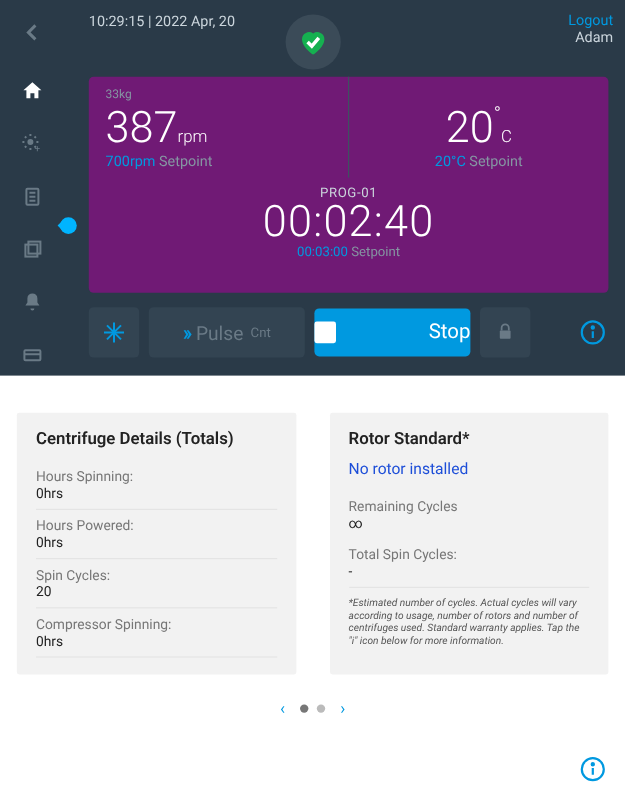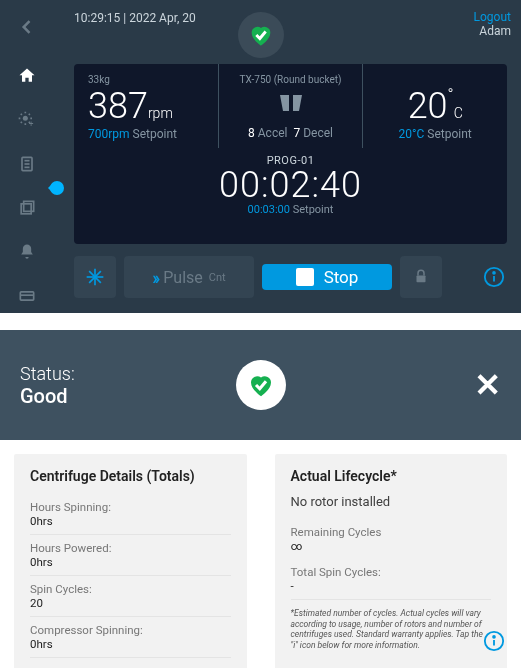--- a/index.html
+++ b/index.html
@@ -13,21 +13,21 @@
   .nav-icon svg { width: 20px; height: 20px; }
   .nav-back { height: 54px; }
 
   .header-row { position: absolute; left: 74px; top: 10px; right: 10px; height: 48px; display:flex; justify-content: space-between; }
   .device-info { font-size: 12px; color: #cbd5dc; line-height: 1.4; }
   .header-right { text-align: right; font-size: 12px; }
   .logout-link { color: #0099e0; }
   .user-name { color: #cbd5dc; }
   .heart-badge { position: absolute; left: 50%; top: 12px; transform: translateX(-50%); width: 46px; height: 46px; border-radius: 50%; background: #3b4b58; display:flex; align-items:center; justify-content:center; }
 
-  .stats-card { position: absolute; left: 74px; right: 14px; top: 64px; height: 180px; background: #0f172a; border-radius: 4px; }
+  .stats-card { position: absolute; left: 74px; right: 14px; top: 64px; height: 180px; background: #701a75; border-radius: 4px; }
   .stats-top { display:flex; height: 84px; }
   .stat-col { flex:1; padding: 10px 14px 8px; border-right: 1px solid #3e5160; display:flex; flex-direction:column; justify-content:space-between; }
   .stat-col:last-child { border-right: none; }
   .stat-small { font-size: 10px; color: #8595a2; }
   .stat-big { color: #fff; font-weight: 300; }
   .stat-big .num { font-size: 36px; }
   .stat-big .unit { font-size: 14px; }
   .stat-big .deg { font-size: 16px; vertical-align: top; }
   .stat-setline { font-size: 12px; color: #8595a2; }
   .stat-setline .sp-val { color: #0099e0; }
@@ -39,42 +39,42 @@
   .prog-label { font-size: 11px; color:#cbd5dc; letter-spacing:.5px; }
   .timer-big { font-size: 36px; color:#fff; font-weight:300; letter-spacing:1px; line-height:1; }
   .timer-set { font-size:11px; color:#8595a2; }
   .timer-set .tv { color:#0099e0; }
 
   .btn-row { position:absolute; left:74px; right:14px; top:256px; height:42px; display:flex; gap:8px; align-items:center; }
   .sq-btn { width:42px; height:42px; background:#334452; border-radius:4px; display:flex; align-items:center; justify-content:center; color:#6a7a86; }
   .pulse-btn { flex:0 0 130px; height:42px; background:#334452; border-radius:4px; display:flex; align-items:center; justify-content:center; gap:6px; color:#6a7a86; font-size:16px; }
   .pulse-btn .chev { color:#0099e0; font-weight:bold; font-size:18px; letter-spacing:-3px; }
   .pulse-btn .cnt { font-size:11px; }
-  .stop-btn { flex:0 0 130px; height:26px; background:#0099e0; border-radius:4px; display:flex; align-items:center; justify-content:center; gap:10px; color:#fff; font-size:17px; }
+  .stop-btn { flex:0 0 130px; height:40px; background:#0099e0; border-radius:4px; display:flex; align-items:center; justify-content:space-between; gap:10px; color:#fff; font-size:17px; }
   .stop-sq { width:18px; height:18px; background:#fff; border-radius:2px; }
   .info-ico { width:26px; height:26px; display:flex; align-items:center; justify-content:center; margin-left:auto; }
 
   .blue-dot { position:absolute; left:50px; top:181px; width:14px; height:14px; background:#00b4ff; border-radius:50%; }
   .blue-dot::after { content:""; position:absolute; left:-6px; top:3px; border:4px solid transparent; border-right-color:#00b4ff; }
 
   
   .bottom-panel { position:absolute; top:330px; left:0; right:0; bottom:0; background:#fff; }
   .status-band { background:#3e5160; height:110px; display:flex; align-items:center; padding:0 20px; position:relative; }
   .status-text { color:#fff; }
   .status-label { font-size:18px; font-weight:300; }
   .status-val { font-size:20px; font-weight:500; }
   .heart-badge2 { position:absolute; left:50%; top:50%; transform:translate(-50%,-50%); width:50px; height:50px; border-radius:50%; background:#fff; display:flex; align-items:center; justify-content:center; }
   .close-x { position:absolute; right:20px; top:50%; transform:translateY(-50%); color:#fff; font-size:32px; font-weight:bold; cursor:pointer; }
 
   .cards-wrap { display:flex; gap:28px; padding:14px; }
   .card { flex:1; background:#f2f2f2; border-radius:2px; padding:14px 16px; font-size:13px; color:#444; min-height:172px; }
   .card h4 { font-size:14px; color:#222; font-weight:600; margin-bottom:10px; }
   .kv { display:flex; justify-content:space-between; font-size:11.5px; color:#777; padding:6px 0; border-bottom:1px solid #e4e4e4;flex-direction:column; }
   .kv .v { color:#222; }
-  .card .msg { font-size:13px; color:#404040; margin:8px 0 10px; }
+  .card .msg { font-size:13px; color:#1d4ed8; margin:8px 0 10px; }
   .disclaimer { font-size:8.5px; color:#555; line-height:1.25; margin-top:8px; font-style:italic; }
 
   .pager { text-align:center; margin-top:4px; color:#0099e0; font-size:16px; position:relative; }
   .pager .dot { display:inline-block; width:7px; height:7px; border-radius:50%; background:#bbb; margin:0 2px; vertical-align:middle; }
   .pager .dot.active { background:#777; }
   .pager .arrow { color:#0099e0; margin:0 6px; font-size:14px; vertical-align:middle; }
   .info-bottom { position:absolute; right:16px; bottom:12px; }
 </style>
 </head>
 <body>
@@ -145,30 +145,20 @@
       </svg>
   </div>
 
   <div class="stats-card">
     <div class="stats-top">
       <div class="stat-col">
         <div class="stat-small">33kg</div>
         <div class="stat-big"><span class="num">387</span><span class="unit">rpm</span></div>
         <div class="stat-setline"><span class="sp-val">700rpm</span> <span>Setpoint</span></div>
       </div>
-      <div class="stat-col">
-        <div class="stat-small" style="text-align:center">TX-750 (Round bucket)</div>
-        <div class="rotor-ico">
-          <svg width="30" height="22" viewBox="0 0 30 22">
-              <path fill="#8595a2" d="M4 2 L13 2 L13 18 L7 18 Z"></path>
-              <path fill="#8595a2" d="M26 2 L17 2 L17 18 L23 18 Z"></path>
-            </svg>
-        </div>
-        <div class="accel-row" style="text-align:center"><span class="n">8</span> <span>Accel</span>&nbsp;&nbsp;<span class="n">7</span> <span>Decel</span></div>
-      </div>
       <div class="stat-col" style="text-align:center">
         <div class="stat-small">&nbsp;</div>
         <div class="stat-big"><span class="num">20</span><span class="deg">°</span><span class="unit">C</span></div>
         <div class="stat-setline"><span class="sp-val">20°C</span> <span>Setpoint</span></div>
       </div>
     </div>
     <div class="prog-row">
       <div class="prog-label">PROG-01</div>
       <div class="timer-big">00:02:40</div>
       <div class="timer-set"><span class="tv">00:03:00</span> <span>Setpoint</span></div>
@@ -204,33 +194,20 @@
           <circle cx="12" cy="12" r="10"></circle>
           <line x1="12" y1="11" x2="12" y2="17"></line>
           <circle cx="12" cy="7.5" r="1" fill="#0099e0"></circle>
         </svg>
     </div>
   </div>
 </div>
 
 <div class="bottom-panel">
 
-  <div class="status-band">
-    <div class="status-text">
-      <div class="status-label">Status:</div>
-      <div class="status-val">Good</div>
-    </div>
-    <div class="heart-badge2">
-      <svg width="30" height="30" viewBox="0 0 24 24">
-          <path fill="#15b050" d="M12 21s-8-5.2-8-11a5 5 0 0 1 8-4 5 5 0 0 1 8 4c0 5.8-8 11-8 11z"></path>
-          <polyline points="8 12 11 15 16 9" fill="none" stroke="#fff" stroke-width="2.5"></polyline>
-        </svg>
-    </div>
-    <div class="close-x">✕</div>
-  </div>
 
   <div class="cards-wrap">
     <div class="card">
       <h4>Centrifuge Details (Totals)</h4>
       <div class="kv">
           <span>Hours Spinning:</span>
           <span class="v">0hrs</span>
         </div>
       <div class="kv">
           <span>Hours Powered:</span>
@@ -240,21 +217,21 @@
           <span>Spin Cycles:</span>
           <span class="v">20</span>
         </div>
       <div class="kv">
           <span>Compressor Spinning:</span>
           <span class="v">0hrs</span>
         </div>
     </div>
 
     <div class="card">
-      <h4>Actual Lifecycle*</h4>
+      <h4>Rotor Standard*</h4>
       <div class="msg">No rotor installed</div>
       <div class="kv" style="border-bottom:none">
           <span>Remaining Cycles</span>
           <span class="v">∞</span>
         </div>
       <div class="kv">
           <span>Total Spin Cycles:</span>
           <span class="v">-</span>
         </div>
       <div class="disclaimer">*Estimated number of cycles. Actual cycles will vary according to usage, number of rotors and number of centrifuges used. Standard warranty applies. Tap the "i" icon below for more information.</div>

